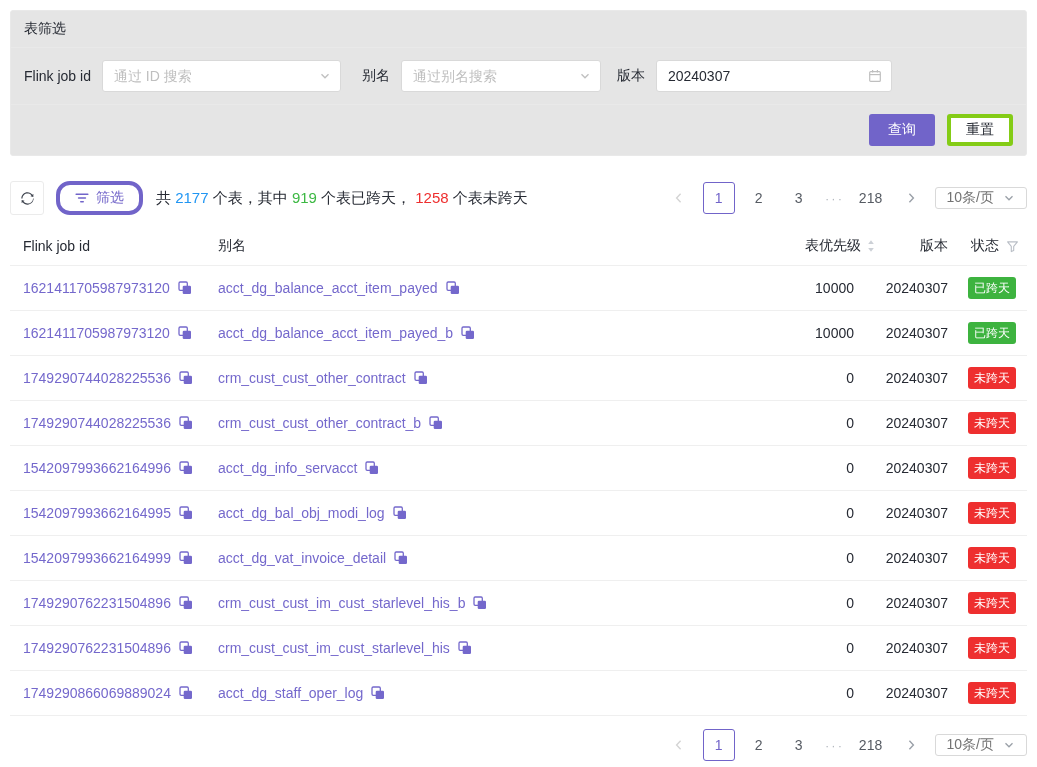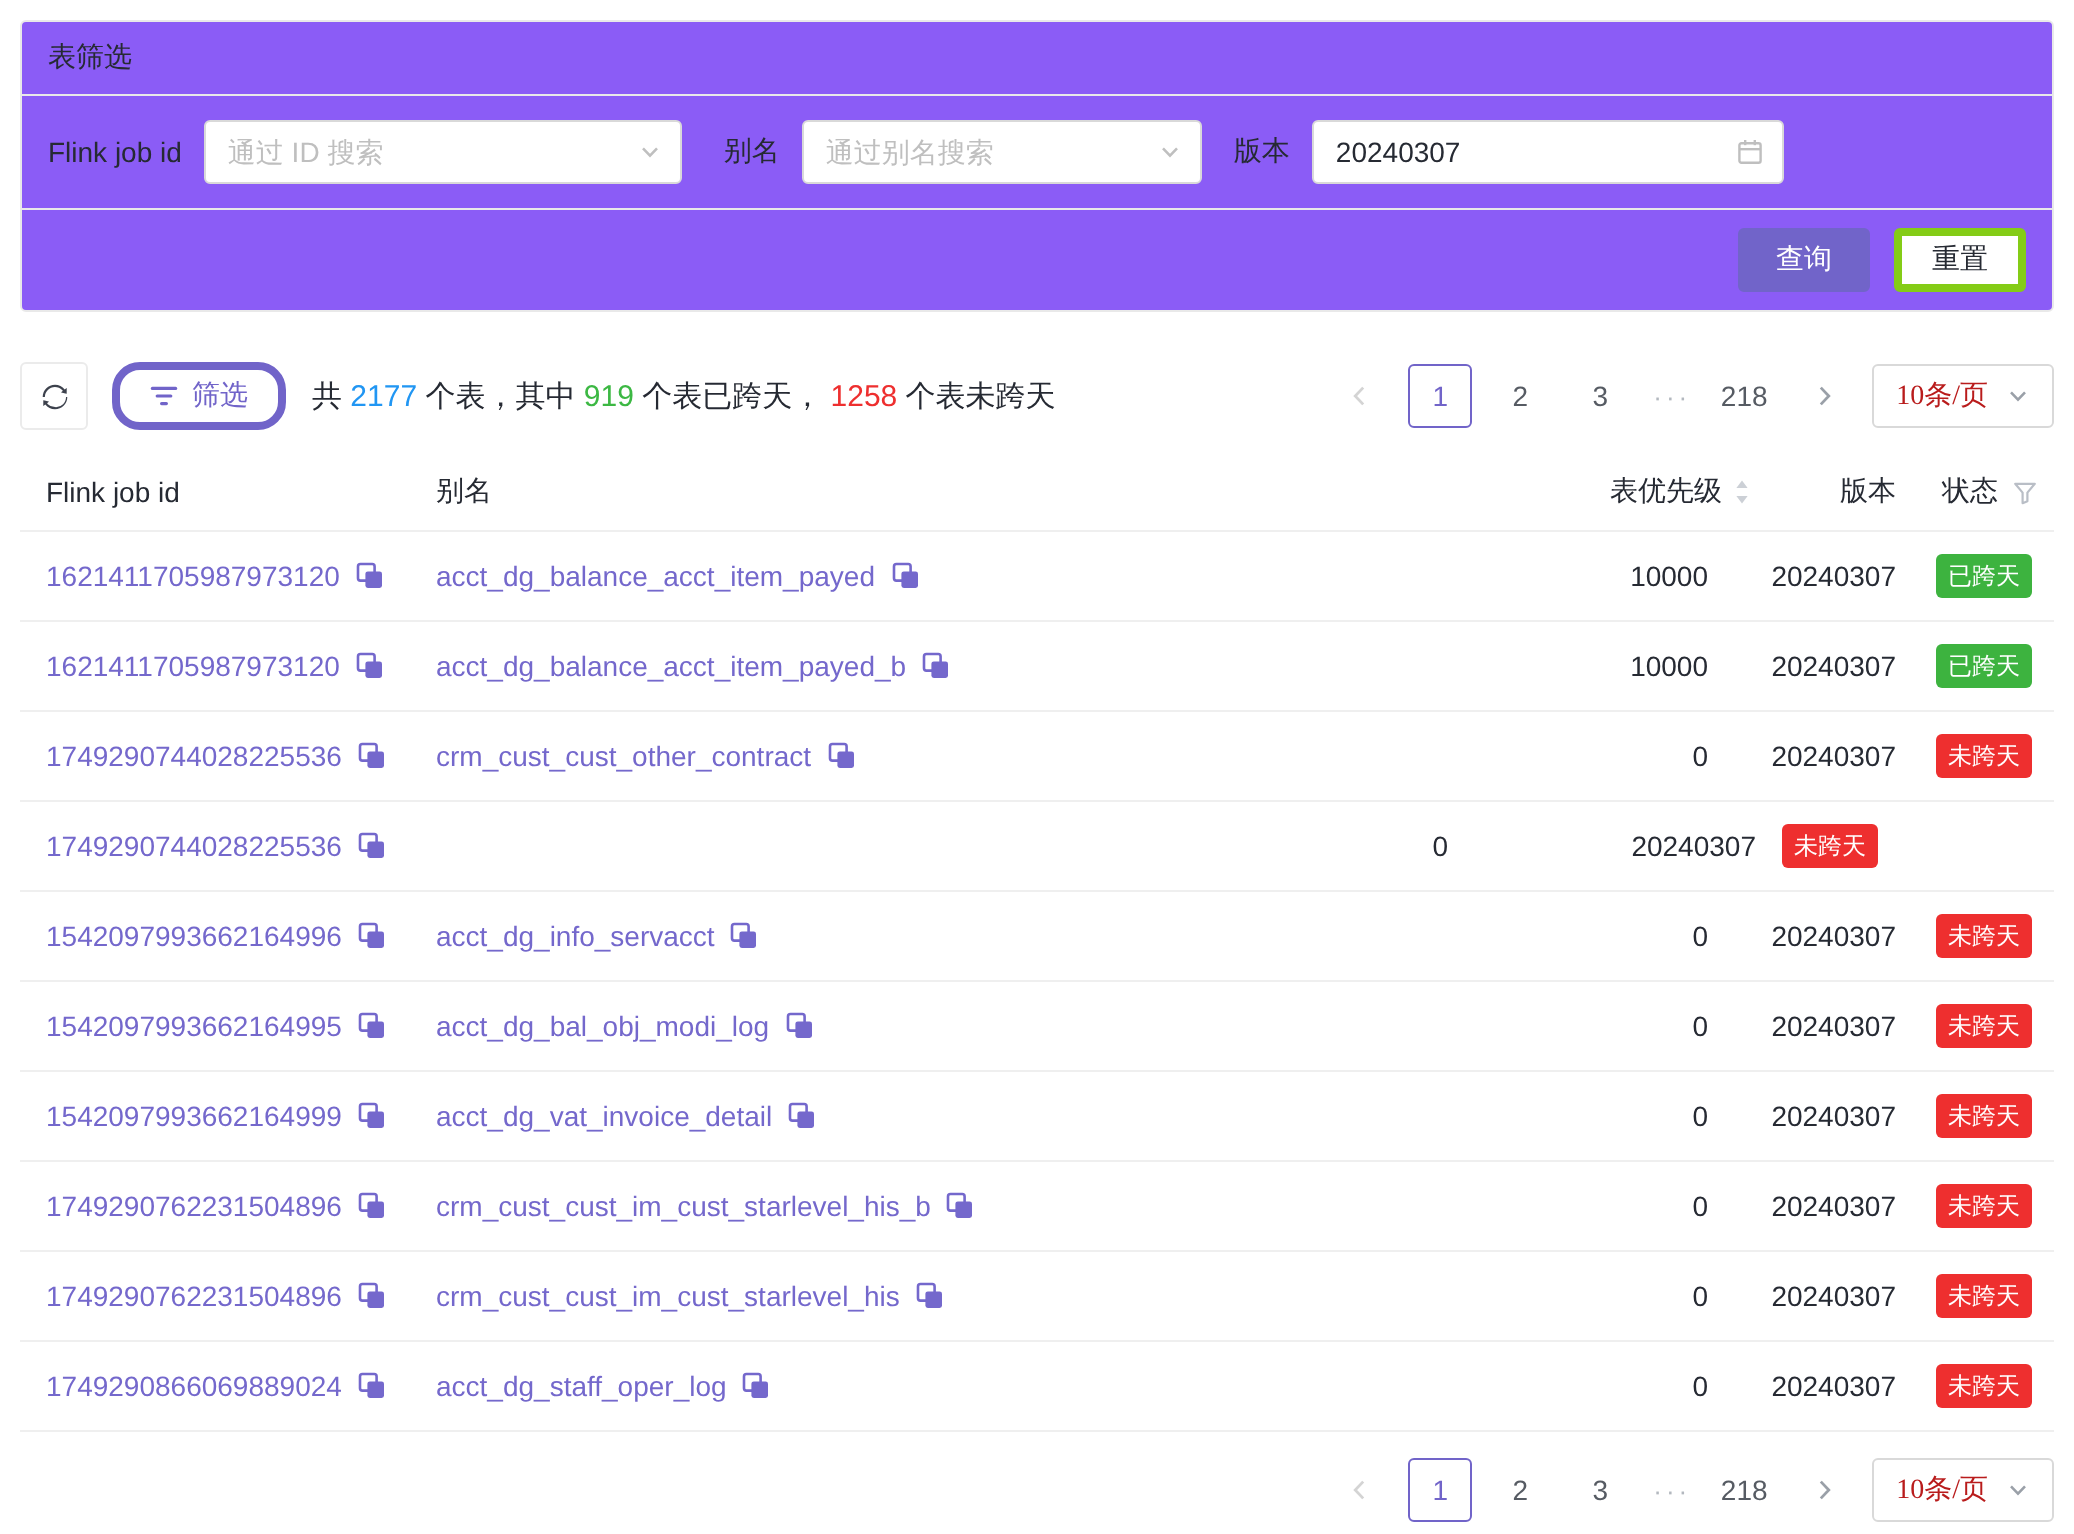--- a/index.html
+++ b/index.html
@@ -5,21 +5,21 @@
   * { box-sizing: border-box; margin: 0; padding: 0; }
   html,body { background:#fff; }
   body {
     width:1037px; height:767px; overflow:hidden;
     font-family:"Liberation Sans","DejaVu Sans",sans-serif;
     font-size:14px; color:#262a33;
   }
   .page { padding:10px; width:1037px; }
 
   
-  .card { border:1px solid #e9e9e9; border-radius:3px; background:#8b5cf6; }
+  .card { border:1px solid #e9e9e9; border-radius:3px; background:#e5e5e5; }
   .card-header { padding:9px 13px; border-bottom:1px solid #e9e9e9; color:#262a33; }
   .card-body { padding:12px 13px; border-bottom:1px solid #e9e9e9; display:flex; align-items:center; }
   .form-label { color:#262a33; margin-right:11px; white-space:nowrap; }
   .control { position:relative; height:32px; border:1px solid #d9d9d9; border-radius:3px; background:#fff; display:flex; align-items:center; }
   .control input { border:none; outline:none; background:transparent; height:30px; width:100%;
     padding:0 30px 0 11px; font:inherit; color:#262a33; }
   .control input::placeholder { color:#bfbfbf; }
   .control .suffix { position:absolute; right:9px; top:50%; transform:translateY(-50%); display:flex; align-items:center; }
   .w-jobid { width:239px; margin-right:21px; }
   .w-alias { width:200px; margin-right:16px; }
@@ -39,22 +39,22 @@
   .c-blue { color:var(--blue); } .c-green { color:var(--green); } .c-red { color:var(--red); }
   .spacer { flex:1; }
 
   
   .pagination { display:flex; align-items:center; gap:8px; }
   .pg-btn { min-width:32px; height:32px; border:1px solid transparent; background:transparent; border-radius:3px;
     font:inherit; color:#565b63; display:flex; align-items:center; justify-content:center; cursor:pointer; }
   .pg-btn.active { border-color:var(--accent); color:var(--accent); background:#fff; }
   .pg-ellipsis { min-width:24px; text-align:center; color:#b3b8bf; letter-spacing:2px; font-size:13px; }
   .pg-nav.disabled { cursor:default; }
-  .pg-size { height:32px; border:1px solid #d9d9d9; border-radius:3px; background:#fff; padding:0 11px;
-    display:flex; align-items:center; gap:9px; cursor:pointer; color:#b91c1c;font-family:Liberation Serif, serif; }
+  .pg-size { height:22px; border:1px solid #d9d9d9; border-radius:3px; background:#fff; padding:0 11px;
+    display:flex; align-items:center; gap:9px; cursor:pointer; color:#737373; }
 
   
   .table { margin-top:12px; }
   .trow, .thead {
     display:grid; grid-template-columns:208px 1fr 130px 70px 77px;
     align-items:center; border-bottom:1px solid #efefef;
   }
   .thead { height:39px; color:#262a33; }
   .trow { height:45px; }
   .cell-id { padding-left:13px; display:flex; align-items:center; }
@@ -265,20 +265,29 @@
         <div class="trow">
           <div class="cell-id">
             <span class="link">1749290744028225536</span>
             <span class="copy">
               <svg width="14" height="14" viewBox="0 0 14 14">
                 <rect x="1" y="1" width="8.3" height="8.3" rx="1.2" fill="none" stroke="currentColor" stroke-width="1.3"></rect>
                 <rect x="4.7" y="4.7" width="8.3" height="8.3" rx="1.2" fill="currentColor"></rect>
               </svg>
             </span>
           </div>
+          <div class="cell-alias">
+            <span class="link">crm_cust_cust_other_contract_b</span>
+            <span class="copy">
+              <svg width="14" height="14" viewBox="0 0 14 14">
+                <rect x="1" y="1" width="8.3" height="8.3" rx="1.2" fill="none" stroke="currentColor" stroke-width="1.3"></rect>
+                <rect x="4.7" y="4.7" width="8.3" height="8.3" rx="1.2" fill="currentColor"></rect>
+              </svg>
+            </span>
+          </div>
           <div class="cell-priority">0</div>
           <div class="cell-version">20240307</div>
           <div class="cell-status">
             <span class="badge" style="background: rgb(238, 47, 47);">未跨天</span>
           </div>
         </div>
         <div class="trow">
           <div class="cell-id">
             <span class="link">1542097993662164996</span>
             <span class="copy">

